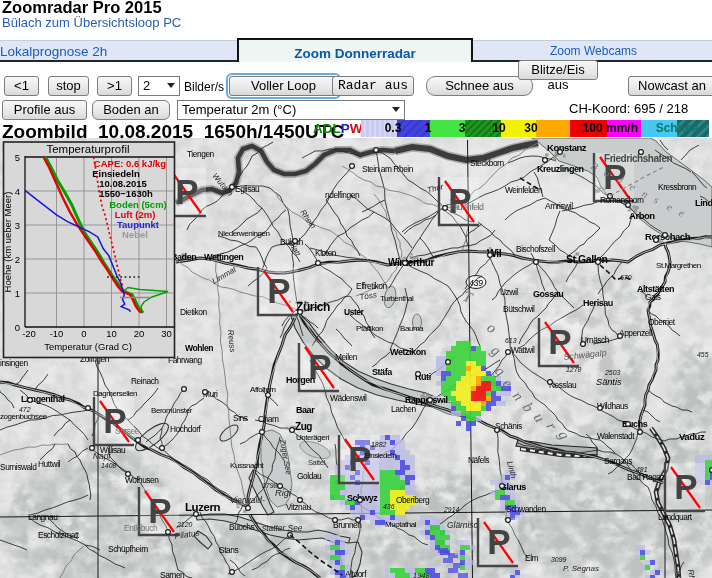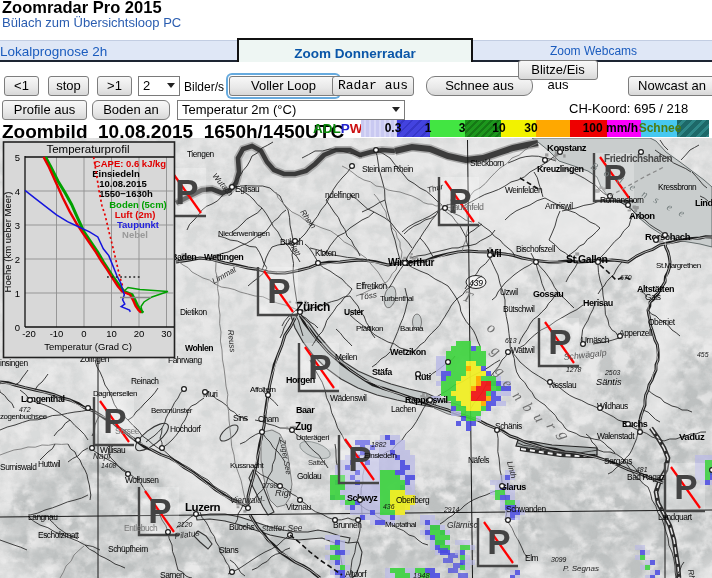--- a/index.html
+++ b/index.html
@@ -59,21 +59,21 @@
 <div class="cbseg" style="left:570px;width:37px;background:#ee0000;"></div>
 <div class="cbseg" style="left:607px;width:34px;background:#fb00fb;"></div>
 <div class="cbseg" style="left:641px;width:36px;background:#46c8f0;"></div>
 <div class="cbseg" style="left:677px;width:32px;background:repeating-linear-gradient(135deg,#1d6868 0,#1d6868 4px,#2e8787 4px,#2e8787 7px);"></div>
 <div class="cblbl" style="left:378px;width:30px;">0.3</div>
 <div class="cblbl" style="left:413px;width:30px;">1</div>
 <div class="cblbl" style="left:447px;width:30px;">3</div>
 <div class="cblbl" style="left:484px;width:30px;">10</div>
 <div class="cblbl" style="left:516px;width:30px;">30</div>
 <div class="cblbl" style="left:558px;width:80px;text-align:right;">100 mm/h</div>
-<div class="cblbl" style="left:630px;width:60px;color:#4d7c0f;">Schnee</div>
+<div class="cblbl" style="left:647px;width:60px;color:#0f766e;">Schnee</div>
 
 <svg id="map" style="position:absolute;left:0;top:138px;" width="712" height="440" viewBox="0 138 712 440">
 <defs>
 <filter id="hs" x="-5%" y="-5%" width="110%" height="110%">
   <feTurbulence type="fractalNoise" baseFrequency="0.07 0.08" numOctaves="4" seed="5" result="n"></feTurbulence>
   <feColorMatrix in="n" type="matrix" values="0 0 0 0 0.54  0 0 0 0 0.56  0 0 0 0 0.56  1.8 1.8 1.8 0 -2.2"></feColorMatrix>
 </filter>
 <filter id="hs2" x="-5%" y="-5%" width="110%" height="110%">
   <feTurbulence type="fractalNoise" baseFrequency="0.035 0.045" numOctaves="3" seed="7" result="n"></feTurbulence>
   <feColorMatrix in="n" type="matrix" values="0 0 0 0 0.55  0 0 0 0 0.57  0 0 0 0 0.57  1.0 1.0 1.0 0 -1.15"></feColorMatrix>

